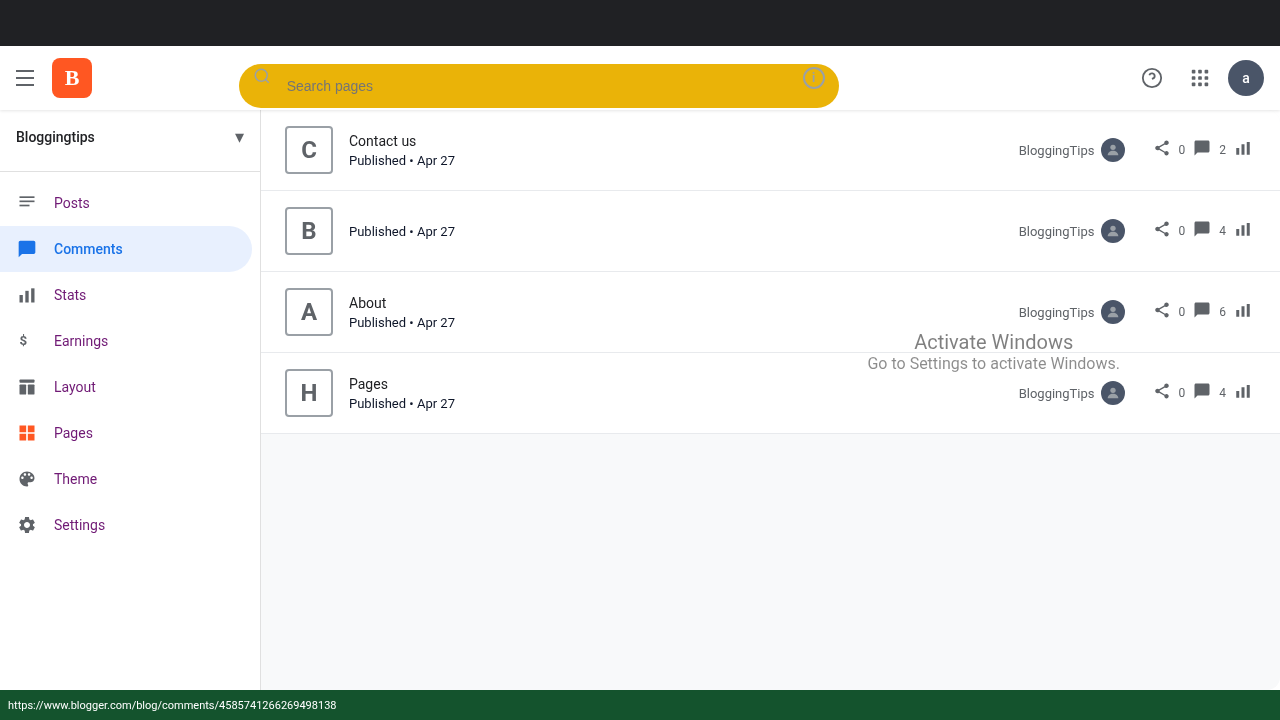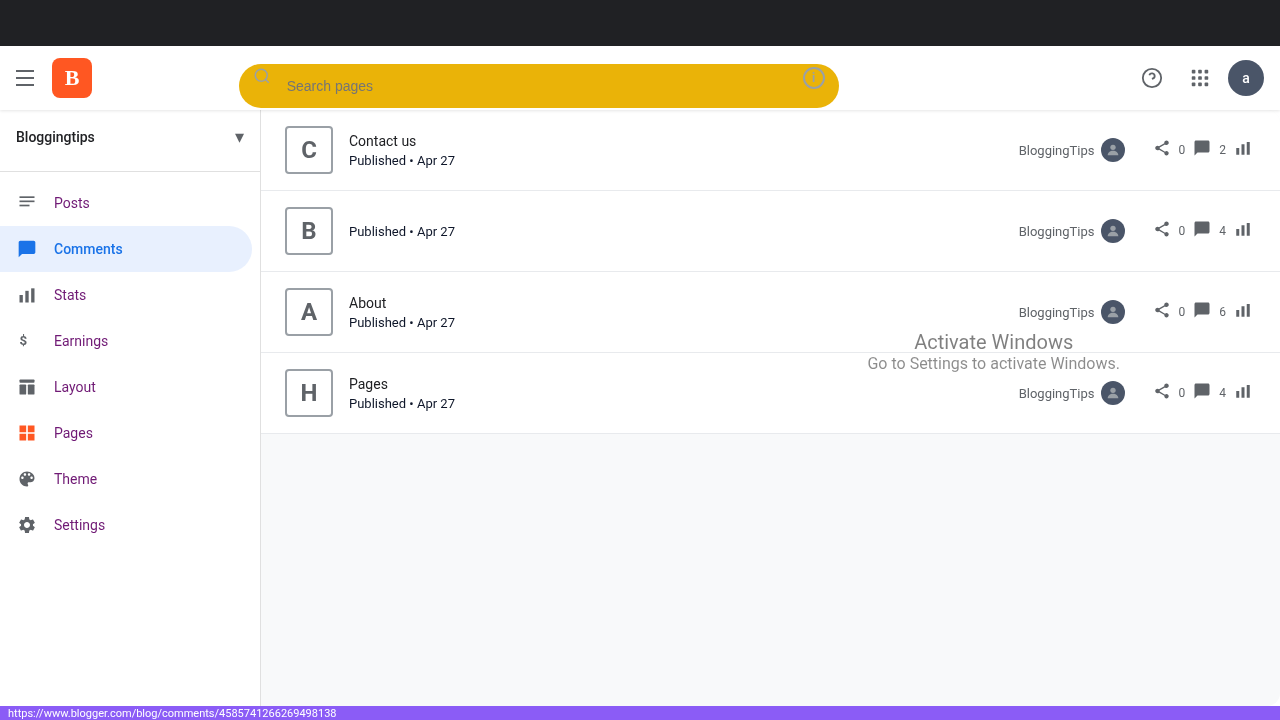--- a/index.html
+++ b/index.html
@@ -13,22 +13,22 @@
       flex-direction: column;
     }
 
     
     .top-bar {
       height: 46px;
       background: #202124;
       flex-shrink: 0;
     }
     .bottom-bar {
-      height: 14px;
-      background: #8b5cf6;
+      height: 30px;
+      background: #14532d;
       flex-shrink: 0;
       display: flex;
       align-items: center;
       padding: 0 8px;
     }
     .bottom-bar-url {
       color: #fff;
       font-size: 11px;
     }
 

